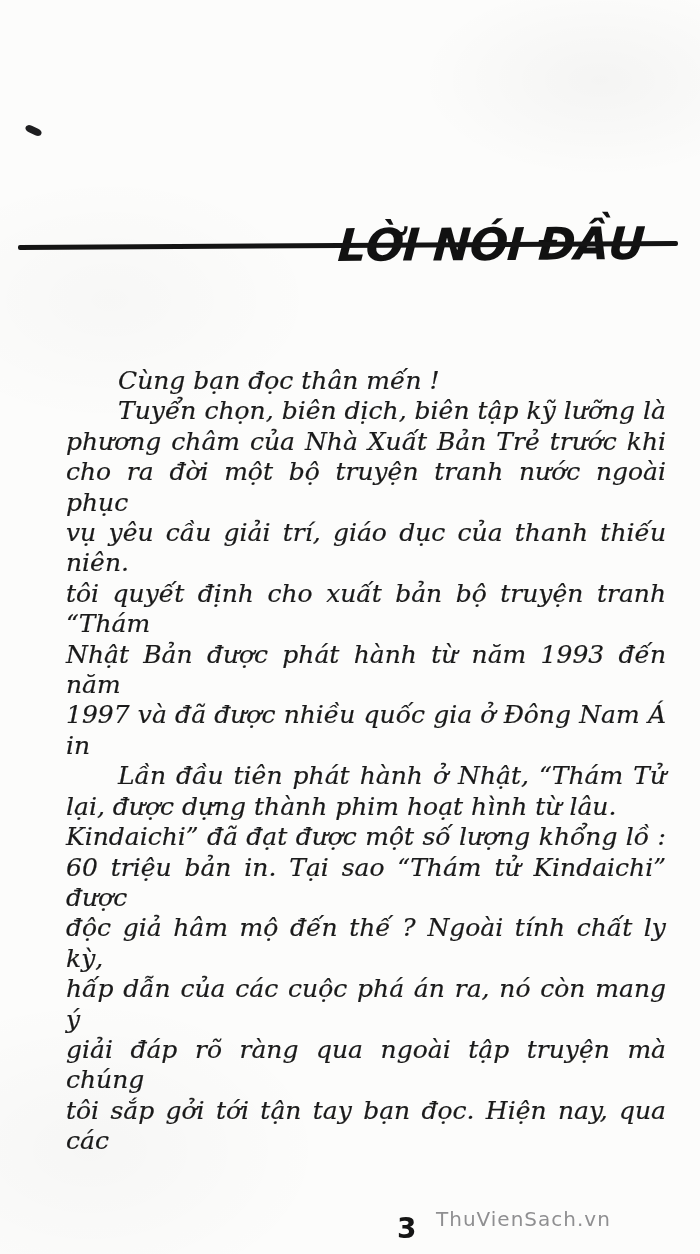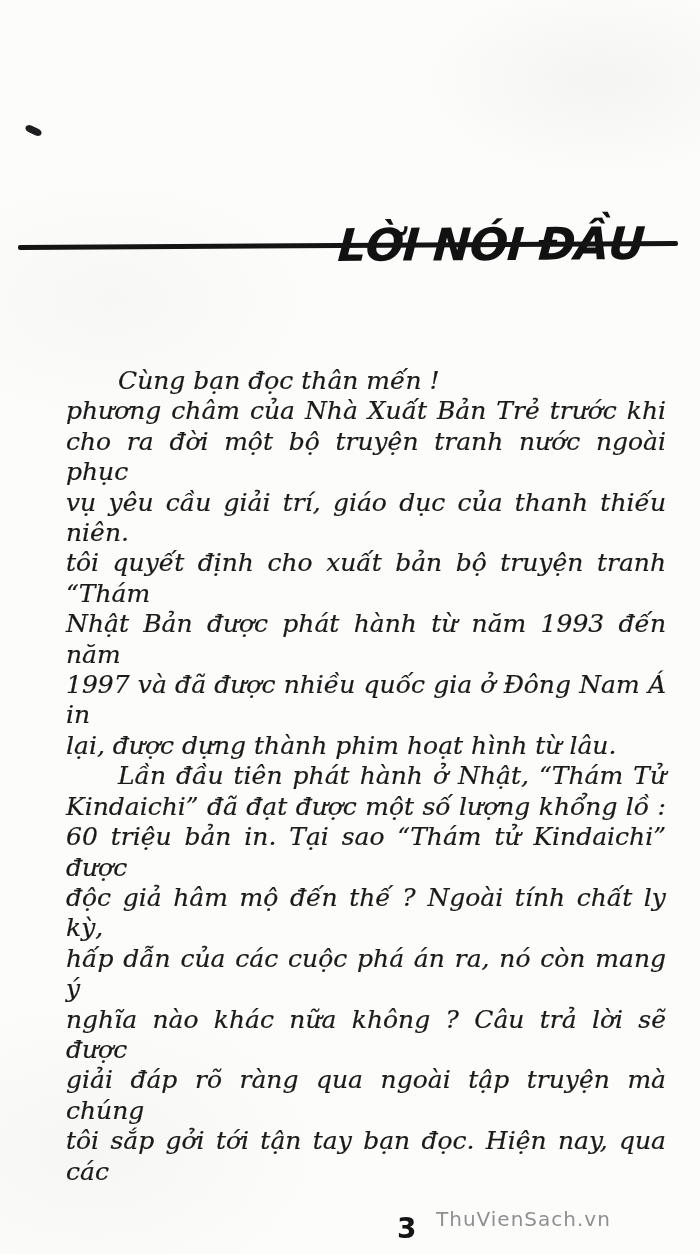--- a/index.html
+++ b/index.html
@@ -104,33 +104,33 @@
 
   <div class="speck"></div>
 
   <header>
     <h1 class="title">LỜI NÓI ĐẦU</h1>
     <div class="rule"></div>
   </header>
 
   <main class="text">
     <div class="ln indent">Cùng bạn đọc thân mến !</div>
+    <div class="ln indent stretch">Tuyển chọn, biên dịch, biên tập kỹ lưỡng là</div>
     <div class="ln stretch">phương châm của Nhà Xuất Bản Trẻ trước khi</div>
     <div class="ln stretch">cho ra đời một bộ truyện tranh nước ngoài phục</div>
     <div class="ln stretch">vụ yêu cầu giải trí, giáo dục của thanh thiếu niên.</div>
     <div class="ln stretch">tôi quyết định cho xuất bản bộ truyện tranh “Thám</div>
     <div class="ln stretch">Nhật Bản được phát hành từ năm 1993 đến năm</div>
     <div class="ln stretch">1997 và đã được nhiều quốc gia ở Đông Nam Á in</div>
+    <div class="ln indent stretch">Lần đầu tiên phát hành ở Nhật, “Thám Tử</div>
     <div class="ln">lại, được dựng thành phim hoạt hình từ lâu.</div>
-    <div class="ln indent stretch">Lần đầu tiên phát hành ở Nhật, “Thám Tử</div>
     <div class="ln stretch">Kindaichi” đã đạt được một số lượng khổng lồ :</div>
     <div class="ln stretch">60 triệu bản in. Tại sao “Thám tử Kindaichi” được</div>
     <div class="ln stretch">độc giả hâm mộ đến thế ? Ngoài tính chất ly kỳ,</div>
     <div class="ln stretch">hấp dẫn của các cuộc phá án ra, nó còn mang ý</div>
-    <div class="ln stretch">nghĩa nào khác nữa không ? Câu trả lời sẽ được</div>
     <div class="ln stretch">giải đáp rõ ràng qua ngoài tập truyện mà chúng</div>
     <div class="ln stretch">tôi sắp gởi tới tận tay bạn đọc. Hiện nay, qua các</div>
 
   </main>
 
   <footer>
     <div class="pagenum">3</div>
     <div class="watermark">ThuVienSach.vn</div>
   </footer>
 

